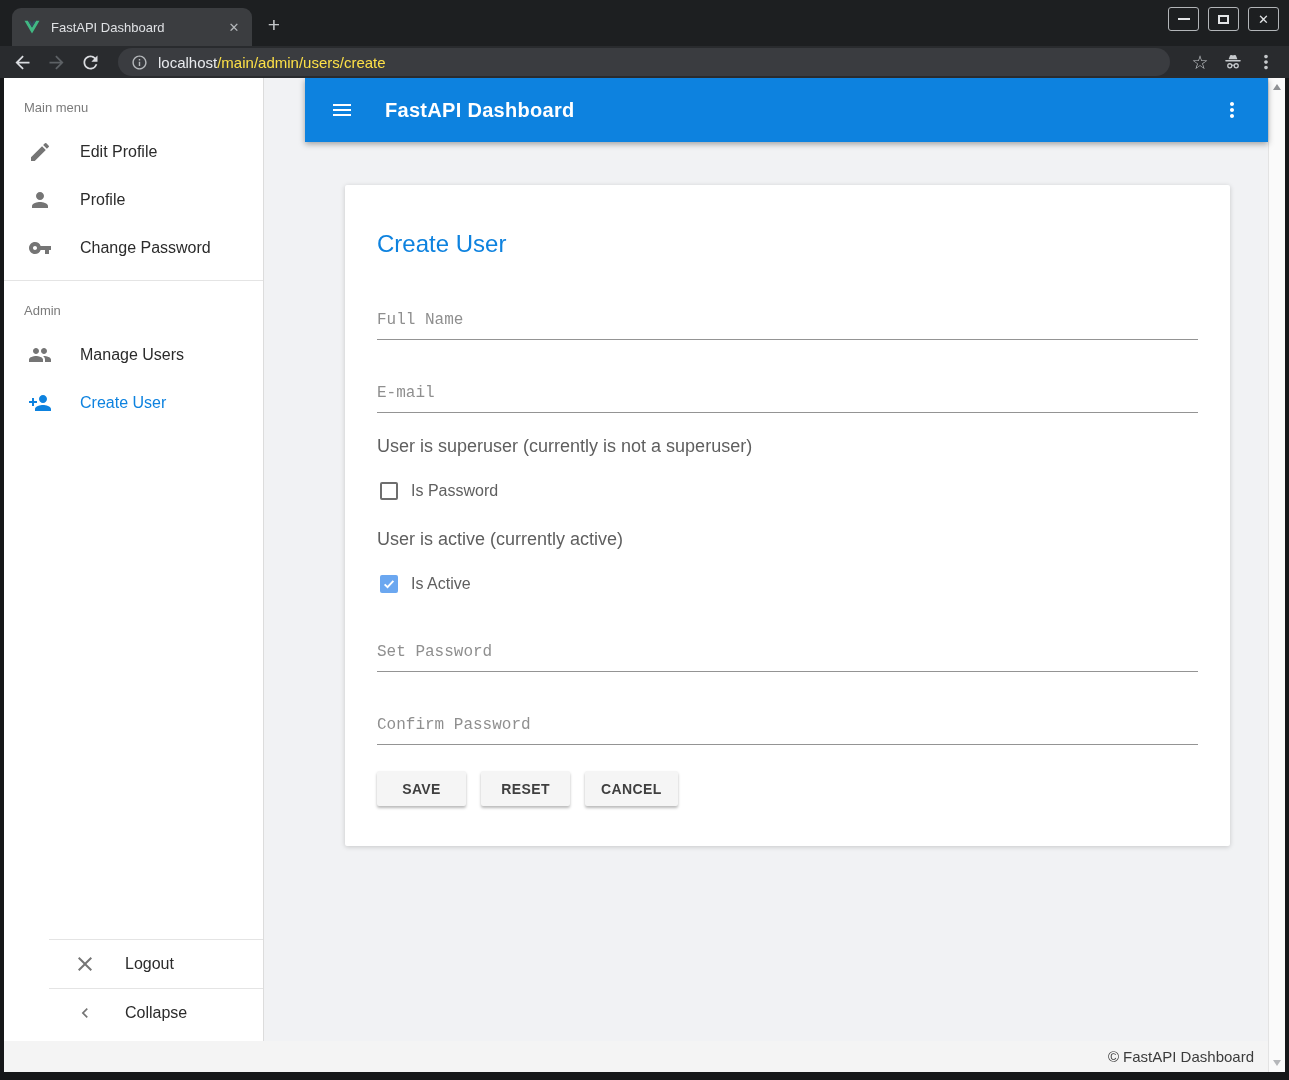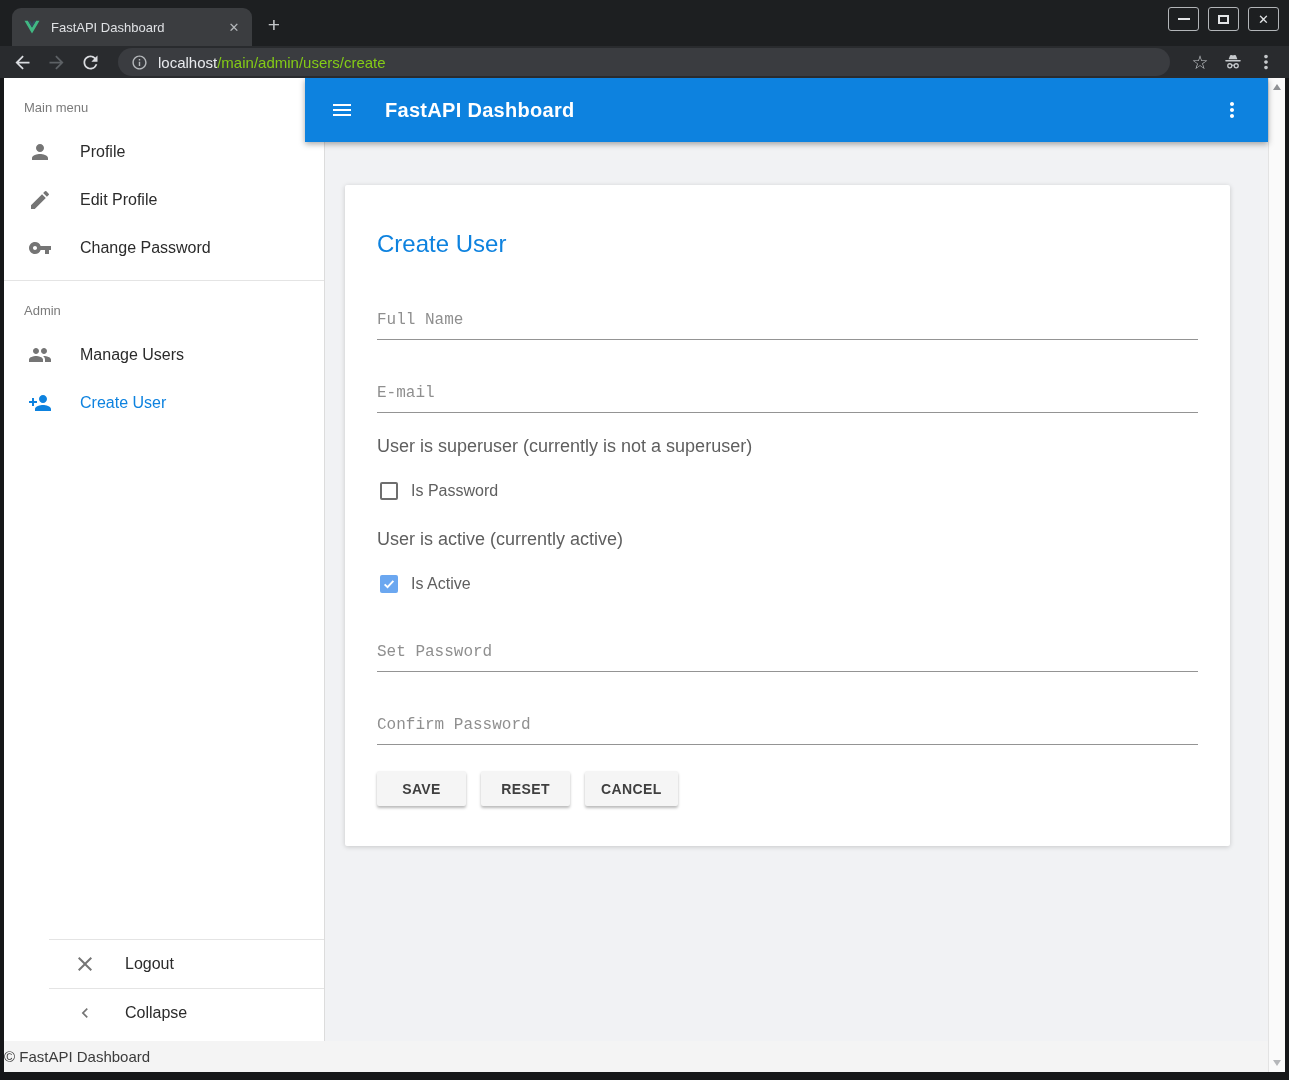--- a/index.html
+++ b/index.html
@@ -23,27 +23,27 @@
   .winbtn .bar{width:12px;height:2px;background:#e3e5e7;}
   .winbtn .box{width:11px;height:9px;border:2px solid #e3e5e7;box-sizing:border-box;}
   .toolbar{position:absolute;left:0;top:46px;right:0;height:32px;background:#292b2e;
            display:flex;align-items:center;padding:0 12px;box-sizing:border-box;}
   .navicon{width:21px;height:21px;color:#dadce0;margin-right:13px;flex:0 0 auto;}
   .navicon.dim{color:#5d6165;}
   .omnibox{flex:1;height:28px;background:#3a3c40;border-radius:14px;display:flex;align-items:center;
            padding:0 13px;margin:0 8px 0 4px;box-sizing:border-box;min-width:0;}
   .info-ic{width:17px;height:17px;color:#b6b9bc;margin-right:10px;flex:0 0 auto;}
   .url{font-size:15px;color:#e8eaed;white-space:nowrap;overflow:hidden;}
-  .url .path{color:#84cc16;}
+  .url .path{color:#fde047;}
   .tool-right{width:22px;height:22px;color:#c6c9cc;margin-left:11px;flex:0 0 auto;
               display:flex;align-items:center;justify-content:center;font-size:19px;}
   
   .viewport{position:absolute;left:4px;right:4px;top:78px;bottom:8px;background:#f1f2f4;overflow:hidden;}
   
-  .sidebar{position:absolute;left:0;top:0;width:321px;height:963px;background:#fff;
+  .sidebar{position:absolute;left:0;top:0;width:260px;height:963px;background:#fff;
            border-right:1px solid #dcdcdc;box-sizing:border-box;}
   .side-header{padding:22px 20px 13px;font-size:13px;color:#7b7b7b;}
   .side-item{height:48px;display:flex;align-items:center;padding-left:24px;font-size:16px;color:#2b2b2b;cursor:pointer;}
   .side-item .sicon{width:24px;height:24px;color:#757575;margin-right:28px;flex:0 0 auto;}
   .side-item.active{color:#0d82df;}
   .side-item.active .sicon{color:#0d82df;}
   .divider{height:1px;background:#e4e4e4;}
   .side-bottom{position:absolute;left:0;right:0;bottom:4px;padding-left:45px;}
   
   .main{position:absolute;left:301px;top:0;right:17px;bottom:0;}
@@ -66,21 +66,21 @@
   .cbx.checked{border:none;background:#6ba7f0;display:flex;align-items:center;justify-content:center;}
   .cbx.checked svg{width:14px;height:14px;}
   .cbx-label{font-size:16px;color:#5f5f5f;margin-left:13px;}
   .mt-c{margin-top:50px;} .mt-d{margin-top:44px;}
   .btn-row{margin-top:26px;display:flex;gap:15px;}
   .btn{min-width:89px;height:35px;background:#f5f5f5;border:none;border-radius:2px;
        box-shadow:0 2px 3px rgba(0,0,0,.28);font-size:14px;font-weight:bold;color:#3f3f3f;
        letter-spacing:.4px;font-family:inherit;padding:0 16px;cursor:pointer;}
   
   .footer{position:absolute;left:0;right:17px;bottom:0;height:31px;background:#f4f4f4;
-          display:flex;align-items:center;justify-content:flex-start;padding-right:14px;
+          display:flex;align-items:center;justify-content:flex-end;padding-right:14px;
           font-size:15px;color:#3c3c3c;}
   
   .scrollbar{position:absolute;right:0;top:0;bottom:0;width:17px;background:#fafafa;
              border-left:1px solid #e3e3e3;box-sizing:border-box;}
   .sb-up{position:absolute;top:6px;left:4px;width:0;height:0;
          border-left:4px solid transparent;border-right:4px solid transparent;border-bottom:6px solid #8f9194;}
   .sb-down{position:absolute;bottom:6px;left:4px;width:0;height:0;
          border-left:4px solid transparent;border-right:4px solid transparent;border-top:6px solid #b5b7ba;}
 </style>
 </head>
@@ -135,29 +135,29 @@
     </svg>
 </div>
 
 <div class="viewport">
 
   <div class="sidebar">
     <div class="side-header">Main menu</div>
 
     <div class="side-item">
       <svg class="sicon" viewBox="0 0 24 24" fill="currentColor">
+        <path d="M3 17.25V21h3.75L17.81 9.94l-3.75-3.75L3 17.25zM20.71 7.04a.996.996 0 0 0 0-1.41l-2.34-2.34a.996.996 0 0 0-1.41 0l-1.83 1.83 3.75 3.75 1.83-1.83z"></path>
+        </svg>
+      <span>Edit Profile</span>
+    </div>
+    <div class="side-item">
+      <svg class="sicon" viewBox="0 0 24 24" fill="currentColor">
         <path d="M12 12c2.21 0 4-1.79 4-4s-1.79-4-4-4-4 1.79-4 4 1.79 4 4 4zm0 2c-2.67 0-8 1.34-8 4v2h16v-2c0-2.66-5.33-4-8-4z"></path>
         </svg>
       <span>Profile</span>
-    </div>
-    <div class="side-item">
-      <svg class="sicon" viewBox="0 0 24 24" fill="currentColor">
-        <path d="M3 17.25V21h3.75L17.81 9.94l-3.75-3.75L3 17.25zM20.71 7.04a.996.996 0 0 0 0-1.41l-2.34-2.34a.996.996 0 0 0-1.41 0l-1.83 1.83 3.75 3.75 1.83-1.83z"></path>
-        </svg>
-      <span>Edit Profile</span>
     </div>
     <div class="side-item">
       <svg class="sicon" viewBox="0 0 24 24" fill="currentColor">
         <path d="M12.65 10A5.99 5.99 0 0 0 7 6c-3.31 0-6 2.69-6 6s2.69 6 6 6a5.99 5.99 0 0 0 5.65-4H17v4h4v-4h2v-4H12.65zM7 14c-1.1 0-2-.9-2-2s.9-2 2-2 2 .9 2 2-.9 2-2 2z"></path>
         </svg>
       <span>Change Password</span>
     </div>
 
     <div class="divider" style="margin-top:8px"></div>
     <div class="side-header">Admin</div>

